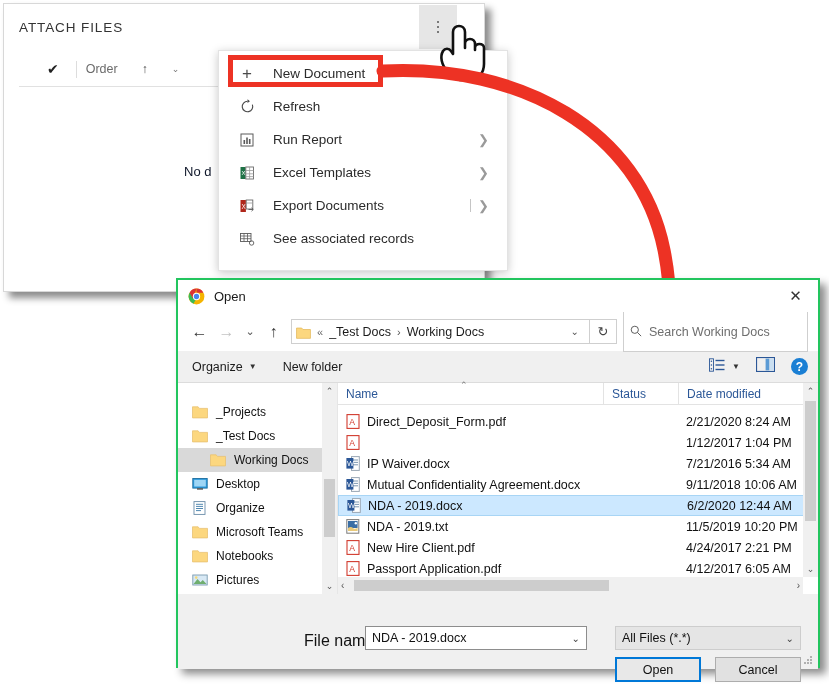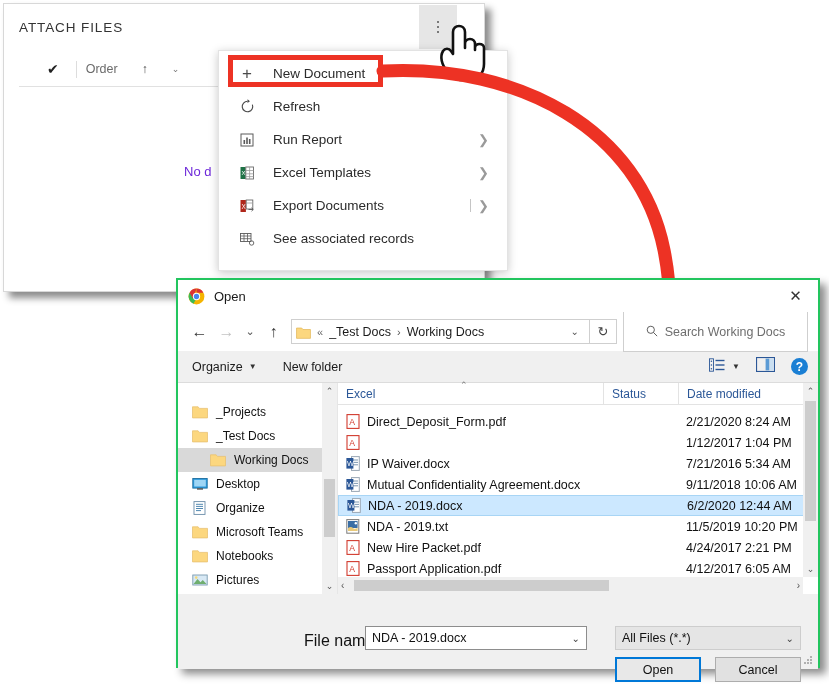--- a/index.html
+++ b/index.html
@@ -33,21 +33,21 @@
     position: absolute; left: 15px; top: 48px; right: 1px; height: 35px;
     border-bottom: 1px solid #e1e1e1; display: flex; align-items: center;
   }
   .crm-check { font-size: 14px; color: #222; margin-left: 28px; margin-right: 8px; }
   .crm-sep { width: 1px; height: 17px; background: #ddd; margin: 0 9px; }
   .crm-col { font-size: 12.5px; color: #6b6b6b; display: flex; align-items: center; gap: 24px; }
   .crm-col .uparrow { font-size: 12px; color: #444; }
   .crm-col .chev { font-size: 9px; color: #777; }
   .crm-nodata {
     position: absolute; left: 180px; top: 160px;
-    font-size: 13px; color: #6d28d9;
+    font-size: 13px; color: #0f172a;
   }
 
   
   .ctx-menu {
     position: absolute; left: 218px; top: 50px; width: 290px; height: 221px;
     background: #fff; border: 1px solid #e3e3e3;
     box-shadow: 0 2px 9px rgba(0,0,0,.22);
   }
   .ctx-item {
     position: relative; height: 33px; display: flex; align-items: center;
@@ -114,21 +114,21 @@
   .crumb { font-size: 12.5px; color: #1b1b1b; white-space: nowrap; }
   .crumb-sep { font-size: 11px; color: #555; }
   .addr-drop { margin-left: auto; font-size: 10px; color: #555; padding: 0 6px; }
   .refresh-btn {
     width: 27px; height: 25px; border: 1px solid #cfcfcf; border-left: none;
     display: flex; align-items: center; justify-content: center;
     font-size: 13px; color: #444; background: #fff;
   }
   .search {
     width: 185px; height: 41px; margin-left: 6px; border: 1px solid #cfcfcf; background: #fff;
-    display: flex; align-items: center; padding: 0 6px; gap: 7px; justify-content: center;
+    display: flex; align-items: center; padding: 0 6px; gap: 7px;
   }
   .search-ph { font-size: 12.5px; color: #6e6e6e; white-space: nowrap; }
 
   .dlg-toolbar {
     height: 32px; background: #f0f0f0; display: flex; align-items: center;
     padding: 0 10px 0 14px; border-bottom: 1px solid #dcdcdc;
   }
   .tb-item { font-size: 12.5px; color: #1b1b1b; margin-right: 26px; display: flex; align-items: center; gap: 6px; }
   .tb-caret { font-size: 8px; color: #333; }
   .tb-right { margin-left: auto; display: flex; align-items: center; gap: 16px; }
@@ -478,21 +478,21 @@
         <div class="tree-scroll">
           <span class="ts-arrow">⌃</span>
           <span class="ts-thumb"></span>
           <span class="ts-arrow" style="position:absolute;bottom:0;">⌄</span>
         </div>
       </div>
 
       <div class="files">
         <div class="files-head">
           <span class="fh name">
-            <span>Excel</span>
+            <span>Name</span>
             <span class="sortmark">⌃</span>
           </span>
           <span class="fh status">Status</span>
           <span class="fh date">Date modified</span>
         </div>
 
         <div style="padding-top:6px;">
           <div class="frow">
             <span class="fname">
               <span class="fico"><svg width="14" height="15" viewBox="0 0 14 15">
@@ -571,21 +571,21 @@
             </span>
             <span class="fstat"></span>
             <span class="fdate">11/5/2019 10:20 PM</span>
           </div>
           <div class="frow">
             <span class="fname">
               <span class="fico"><svg width="14" height="15" viewBox="0 0 14 15">
                     <rect x="1" y="0.6" width="12" height="13.8" fill="#fff" stroke="#d23b2e" stroke-width="1.1"></rect>
                     <text x="3.2" y="10.6" font-size="8.6" fill="#d23b2e" font-family="Liberation Sans">A</text>
                   </svg></span>
-              <span>New Hire Packet.pdf</span>
+              <span>New Hire Client.pdf</span>
             </span>
             <span class="fstat"></span>
             <span class="fdate">4/24/2017 2:21 PM</span>
           </div>
           <div class="frow">
             <span class="fname">
               <span class="fico"><svg width="14" height="15" viewBox="0 0 14 15">
                     <rect x="1" y="0.6" width="12" height="13.8" fill="#fff" stroke="#d23b2e" stroke-width="1.1"></rect>
                     <text x="3.2" y="10.6" font-size="8.6" fill="#d23b2e" font-family="Liberation Sans">A</text>
                   </svg></span>

